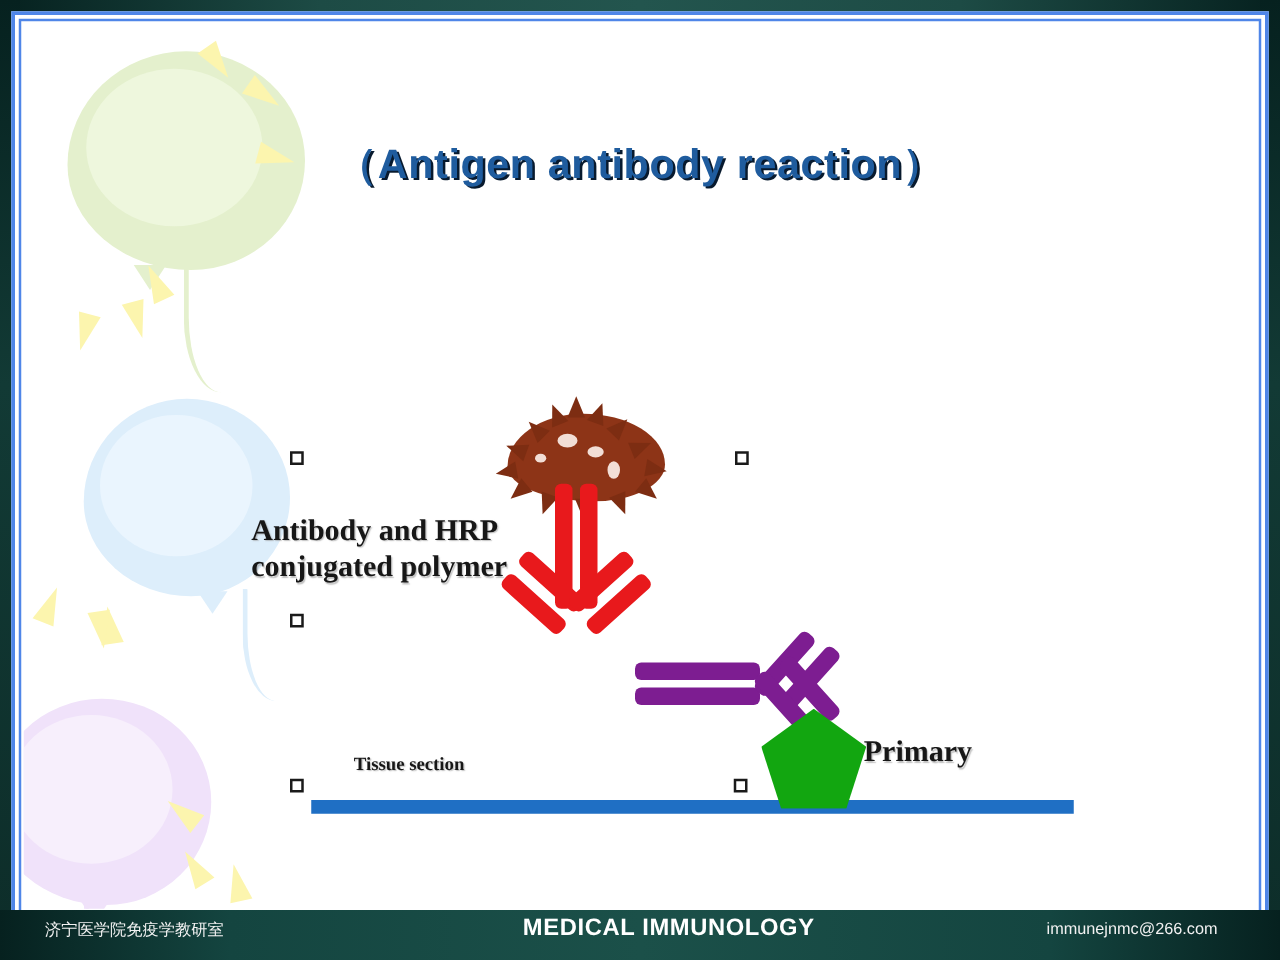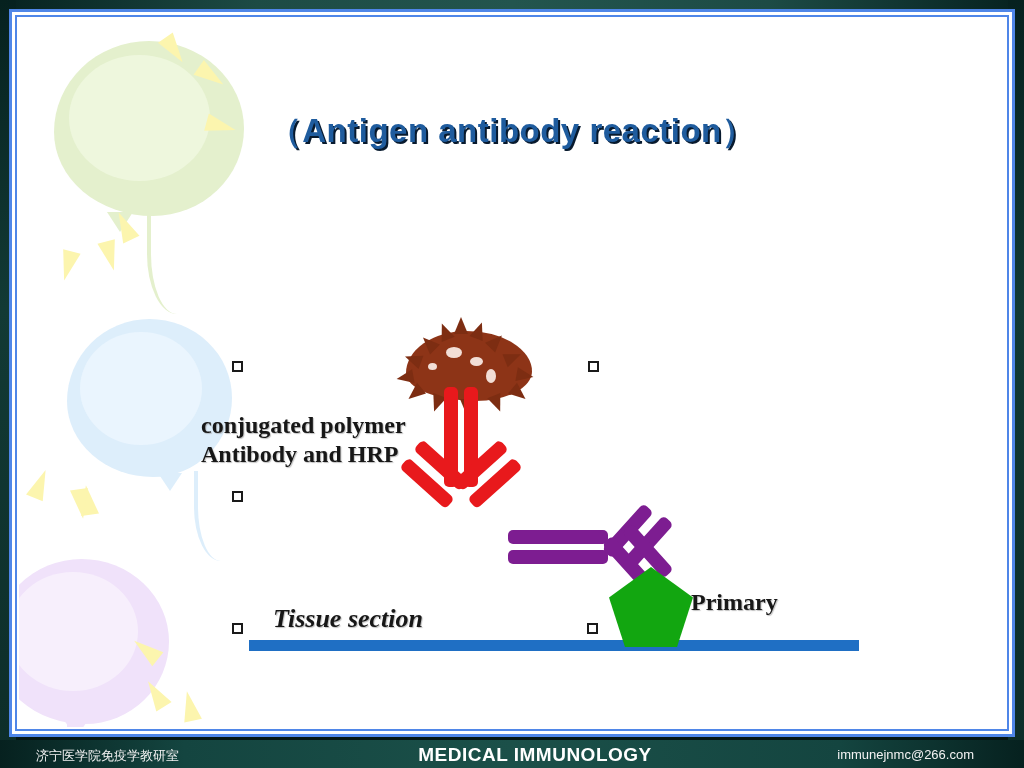--- a/index.html
+++ b/index.html
@@ -97,21 +97,21 @@
   
   #diagram { position:absolute; left:160px; top:280px; width:720px; height:380px; }
   .dlabel {
     position:absolute; font-family:"Liberation Serif", serif;
     font-weight:bold; color:#171717; white-space:nowrap;
     text-shadow:1px 1px 1px rgba(150,150,150,.6);
   }
   #lab-hrp   { left:22px;  top:112px; font-size:24px; line-height:1.22; }
   #lab-prim  { left:462px; top:214px; font-size:24px; }
   #lab-antig { left:512px; top:290px; font-size:24px; }
-  #lab-tiss  { left:94px;  top:305px; font-size:26px;font-style:italic; }
+  #lab-tiss  { left:104px;  top:305px; font-size:15px; }
 
   
   #tissue-bar {
     position:absolute; left:70px; top:341px; width:610px; height:11px;
     background:#1f6fc4;
   }
 
   
   #hrp-blob {
     position:absolute; left:215px; top:18px; width:150px; height:95px;
@@ -149,21 +149,21 @@
   }
 
   
   .handle {
     position:absolute; width:11px; height:11px;
     background:#ffffff; border:2px solid #1a1a1a;
   }
 
   
   #footer {
-    position:absolute; left:0; bottom:0; width:1024px; height:28px;
+    position:absolute; left:0; bottom:0; width:1024px; height:40px;
     background:linear-gradient(90deg,#06211f 0%,#144540 18%,#1b5049 50%,#144540 82%,#06211f 100%);
     color:#ffffff;
   }
   #footer .f-left {
     position:absolute; left:36px; top:7px; font-size:13px;
     font-family:"DejaVu Sans", sans-serif; color:#f2f2f2;
   }
   #footer .f-center {
     position:absolute; left:0; top:4px; width:1024px; text-align:center;
     font-size:19px; font-weight:bold; letter-spacing:.5px; color:#ffffff;padding-left:46px;
@@ -269,22 +269,22 @@
         <div class="ab-bar" style="left:96px;top:18px;width:14px;height:62px;transform:rotate(42deg);transform-origin:50% 100%;"></div>
         <div class="ab-bar" style="left:116px;top:30px;width:14px;height:62px;transform:rotate(42deg);transform-origin:50% 100%;"></div>
 
         <div class="ab-bar" style="left:96px;top:66px;width:14px;height:62px;transform:rotate(-42deg);transform-origin:50% 0%;"></div>
         <div class="ab-bar" style="left:116px;top:54px;width:14px;height:62px;transform:rotate(-42deg);transform-origin:50% 0%;"></div>
       </div>
 
       <div id="antigen"></div>
 
       <div class="dlabel" id="lab-hrp">
+        <div>Antibody and HRP</div>
         <div>conjugated polymer</div>
-        <div>Antibody and HRP</div>
       </div>
       <div class="dlabel" id="lab-antig">Primary</div>
       <div class="dlabel" id="lab-tiss">Tissue section</div>
     </div>
 
     <div class="handle" style="left:213px;top:342px;"></div>
     <div class="handle" style="left:569px;top:342px;"></div>
     <div class="handle" style="left:213px;top:472px;"></div>
     <div class="handle" style="left:213px;top:604px;"></div>
     <div class="handle" style="left:568px;top:604px;"></div>

